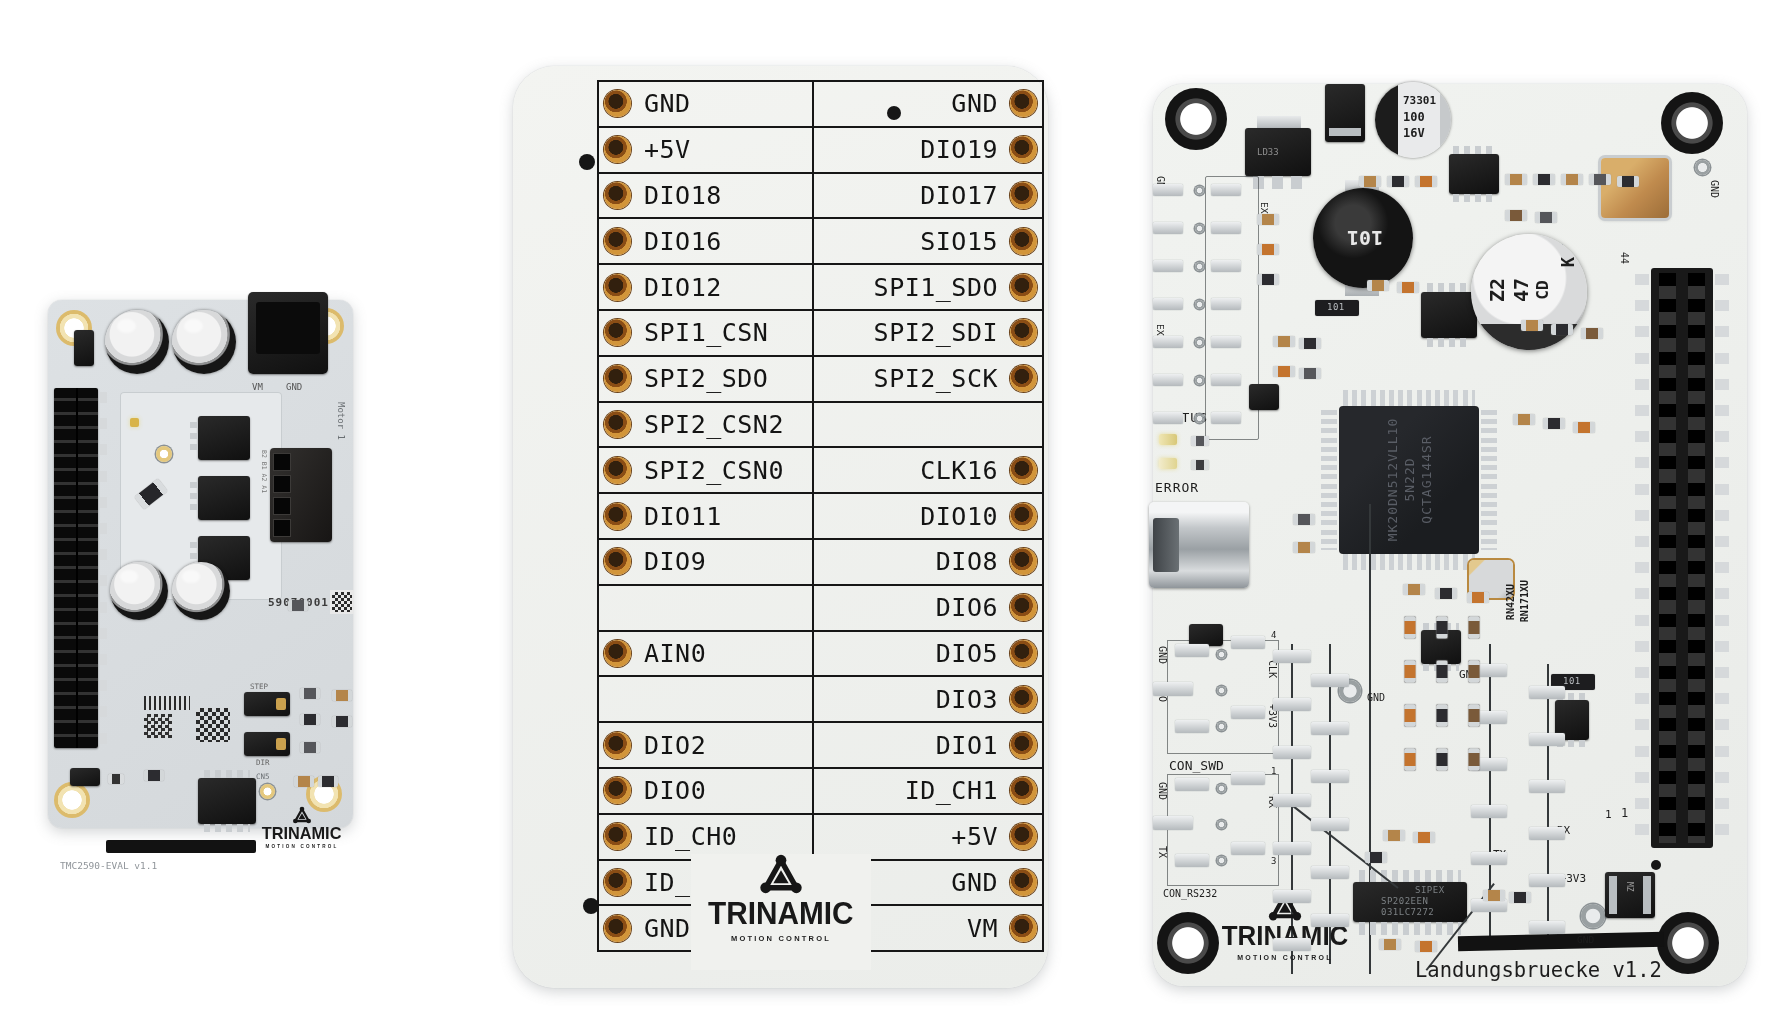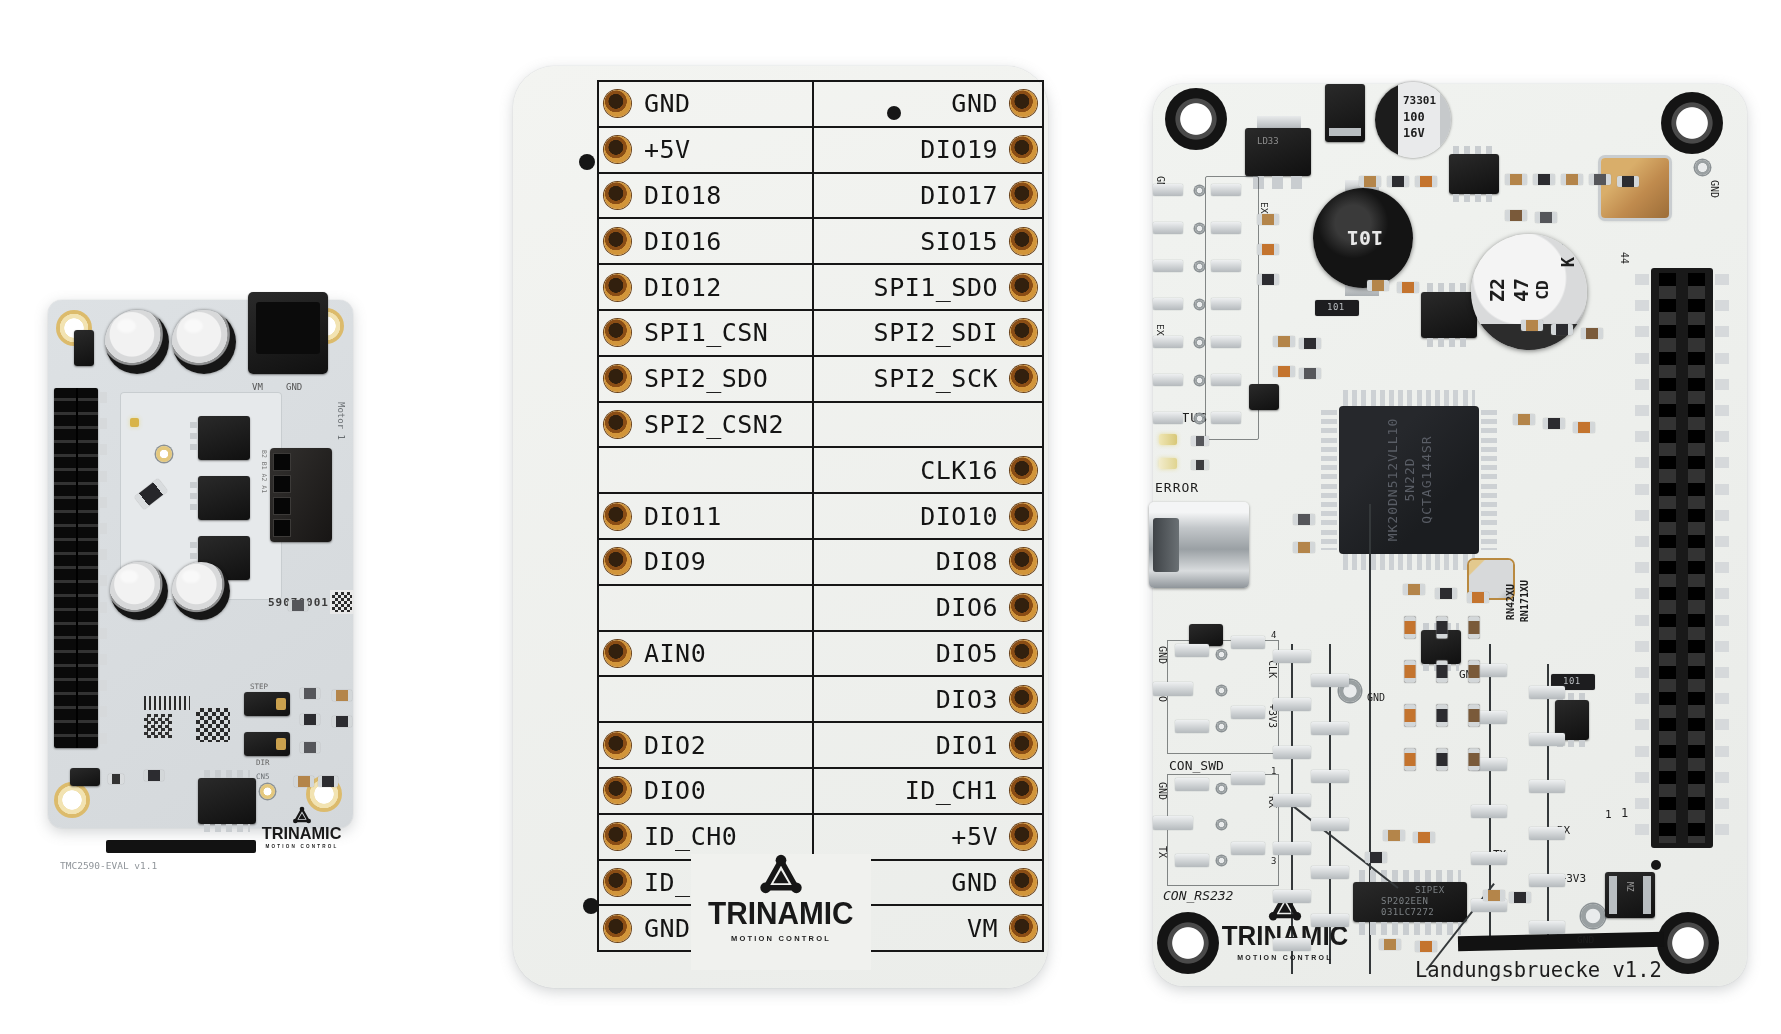--- a/index.html
+++ b/index.html
@@ -255,20 +255,24 @@
             <span class="hole"></span>
           </div>
         </div>
         <div class="prow">
           <div class="pcell l">
             <span class="hole"></span>
             <span class="plabel">SPI2_CSN2</span>
           </div>
         </div>
         <div class="prow">
+          <div class="pcell l">
+            <span class="hole"></span>
+            <span class="plabel">SPI2_CSN0</span>
+          </div>
           <div class="pcell r">
             <span class="plabel">CLK16</span>
             <span class="hole"></span>
           </div>
         </div>
         <div class="prow">
           <div class="pcell l">
             <span class="hole"></span>
             <span class="plabel">DIO11</span>
           </div>
@@ -379,21 +383,21 @@
   </div>
 
   <div class="board right">
     <div class="a mhole-dark" style="left:12px;top:4px;width:62px;height:62px;"></div>
     <div class="a mhole-dark" style="left:508px;top:8px;width:62px;height:62px;"></div>
     <div class="a mhole-dark" style="left:4px;top:828px;width:62px;height:62px;"></div>
     <div class="a mhole-dark" style="left:504px;top:828px;width:62px;height:62px;"></div>
 
     <div class="a" style="left:104px;top:32px;width:44px;height:14px;background:linear-gradient(180deg,#e8eaeb,#aeb3b6);"></div>
     <div class="a blackblock" style="left:92px;top:44px;width:66px;height:48px;">
-      <div class="silk a" style="left:12px;top:8px;font-size:9px;color:#8d8d8d;">LD33</div>
+      <div class="silk a" style="left:12px;top:19px;font-size:9px;color:#8d8d8d;">LD33</div>
       <div class="a" style="left:8px;bottom:-13px;width:11px;height:13px;background:#c9cdd0;"></div>
       <div class="a" style="left:27px;bottom:-13px;width:11px;height:13px;background:#c9cdd0;"></div>
       <div class="a" style="left:46px;bottom:-13px;width:11px;height:13px;background:#c9cdd0;"></div>
     </div>
     <div class="a blackblock" style="left:172px;top:0px;width:40px;height:58px;">
       <div class="a" style="left:4px;bottom:6px;width:32px;height:8px;background:#b9bec1;"></div>
       </div>
 
     <div class="a" style="left:222px;top:-2px;width:76px;height:76px;border-radius:50%;overflow:hidden;box-shadow:0 0 3px rgba(0,0,0,.5);background:linear-gradient(90deg,#1c1c1c 0 30%,#e9eaeb 30% 86%,#c6c9cb 86%);">
       <div class="a silk" style="left:28px;top:12px;font-size:11px;font-weight:bold;text-align:right;">73301</div>
@@ -484,21 +488,21 @@
     <div class="a silk vtext" style="left:114px;top:576px;font-size:10px;">CLK</div>
     <div class="a silk vtext" style="left:114px;top:620px;font-size:10px;">+3V3</div>
     <div class="a silk" style="left:16px;top:674px;font-size:13px;">CON_SWD</div>
 
     <div class="a outline" style="left:14px;top:690px;width:110px;height:110px;"></div>
     <div class="a silk vtext" style="left:4px;top:698px;font-size:10px;">GND</div>
     <div class="a silk vtext" style="left:4px;top:762px;font-size:10px;">TX</div>
     <div class="a silk" style="left:118px;top:682px;font-size:9px;">1</div>
     <div class="a silk vtext" style="left:114px;top:712px;font-size:10px;">RX</div>
     <div class="a silk" style="left:118px;top:772px;font-size:9px;">3</div>
-    <div class="a silk" style="left:10px;top:804px;font-size:13px;font-style:italic;">CON_RS232</div>
+    <div class="a silk" style="left:10px;top:804px;font-size:10px;">CON_RS232</div>
 
     <div class="a thinline" style="left:138px;top:560px;width:1.5px;height:330px;"></div>
     <div class="a thinline" style="left:176px;top:560px;width:1.5px;height:320px;"></div>
     <div class="a thinline" style="left:216px;top:420px;width:1.5px;height:470px;"></div>
     <div class="a thinline" style="left:336px;top:560px;width:1.5px;height:300px;"></div>
     <div class="a thinline" style="left:394px;top:580px;width:1.5px;height:280px;"></div>
 
     <div class="a via" style="left:186px;top:596px;width:22px;height:22px;"></div>
     <div class="a silk" style="left:214px;top:608px;font-size:10px;">GND</div>
 

